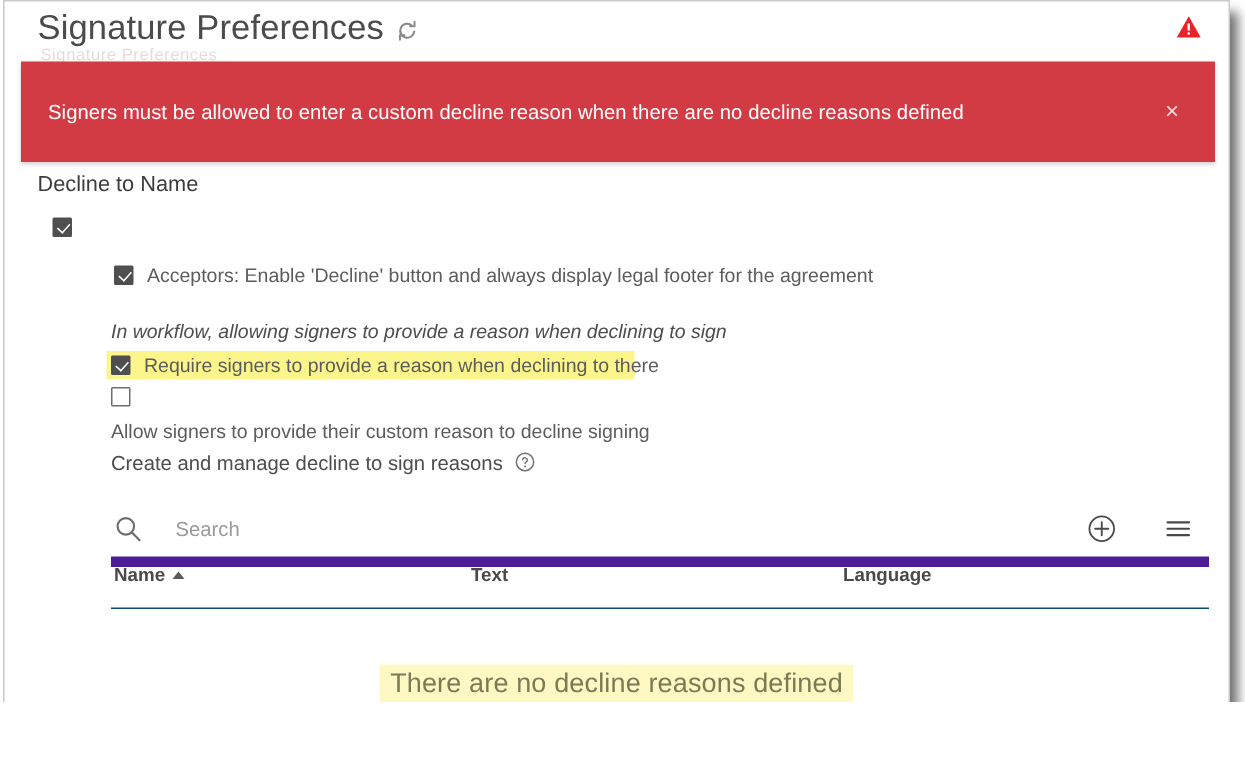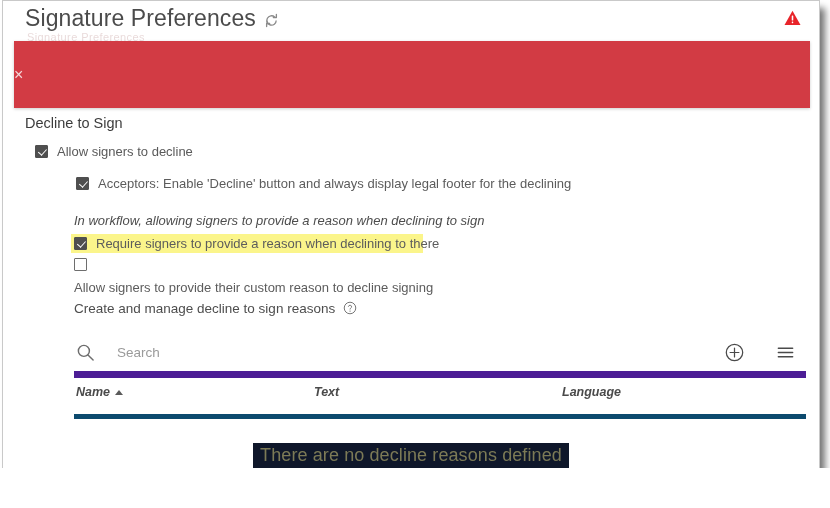--- a/index.html
+++ b/index.html
@@ -261,25 +261,24 @@
     height: 21px;
     color: #4a4a4a;
     cursor: pointer;
   }
   .icon-btn svg { display:block; }
 
   
   .table-head {
     position: absolute;
     left: 71px;
-    top: 265px;
+    top: 256px;
     width: 732px;
     height: 38px;
-    border-bottom: 5px solid #0c4a6e;
-    font-style: italic;
+    border-bottom: 1px solid #0c4a6e;
   }
   .th {
     position: absolute;
     top: 9px;
     font-size: 12.5px;
     font-weight: bold;
     color: #4a4a4a;
     display: flex;
     align-items: center;
     gap: 5px;
@@ -298,21 +297,21 @@
   
   .empty-state {
     position: absolute;
     left: 0;
     right: 0;
     top: 332px;
     text-align: center;
   }
   .empty-text {
     display: inline-block;
-    background: #0f172a;
+    background: #fef9c3;
     font-size: 18px;
     color: #7c7a56;
     padding: 2px 7px;
     letter-spacing: 0.1px;
   }
 </style>
 </head>
 <body>
 
 <div class="screen">
@@ -334,35 +333,35 @@
       <svg viewBox="0 0 20 18" width="17" height="16">
         <path d="M10 0.6 L19.4 17.2 L0.6 17.2 Z" fill="#e8242a"></path>
         <rect x="9.1" y="6" width="1.8" height="6" fill="#ffffff" rx="0.6"></rect>
         <rect x="9.1" y="13.2" width="1.8" height="1.9" fill="#ffffff" rx="0.7"></rect>
       </svg>
     </div>
 
     <div class="ghost-line">Signature Preferences</div>
 
     <div class="alert-banner">
+      <div class="alert-text">Signers must be allowed to enter a custom decline reason when there are no decline reasons defined</div>
       <div class="alert-close">×</div>
     </div>
 
     <div class="content">
 
-      <div class="section-title">Decline to Sign</div>
+      <div class="section-title">Decline to Name</div>
 
       <div class="cb-row r1">
         <span class="checkbox checked"></span>
-        <span class="cb-label">Allow signers to decline</span>
       </div>
 
       <div class="cb-row r2">
         <span class="checkbox checked"></span>
-        <span class="cb-label">Acceptors: Enable 'Decline' button and always display legal footer for the declining</span>
+        <span class="cb-label">Acceptors: Enable 'Decline' button and always display legal footer for the agreement</span>
       </div>
 
       <div class="workflow-note">In workflow, allowing signers to provide a reason when declining to sign</div>
 
       <div class="hl-row hl-require"></div>
 
       <div class="cb-row r3">
         <span class="checkbox checked"></span>
         <span class="cb-label">Require signers to provide a reason when declining to there</span>
       </div>

